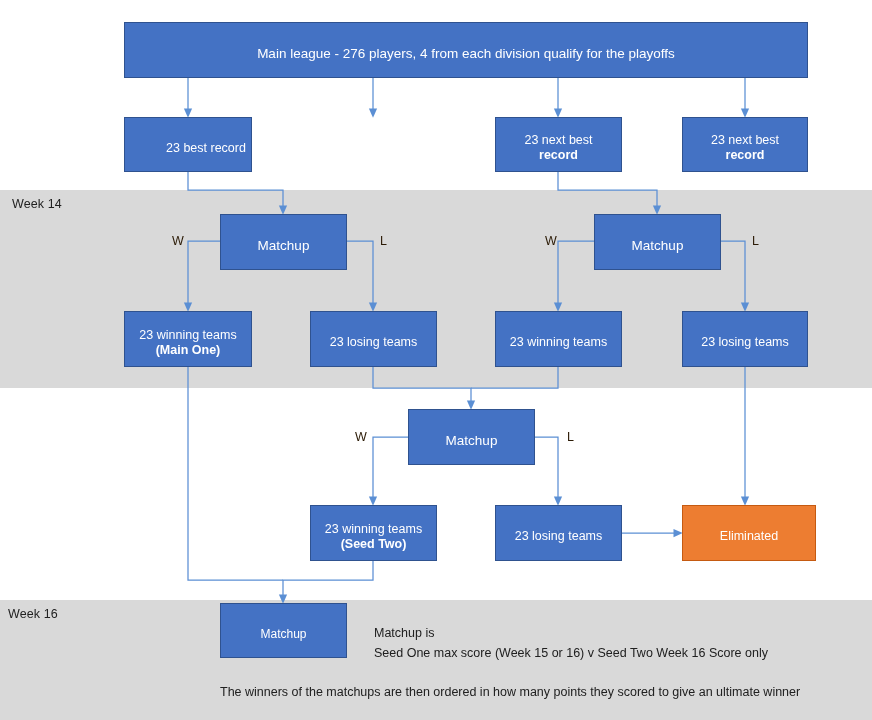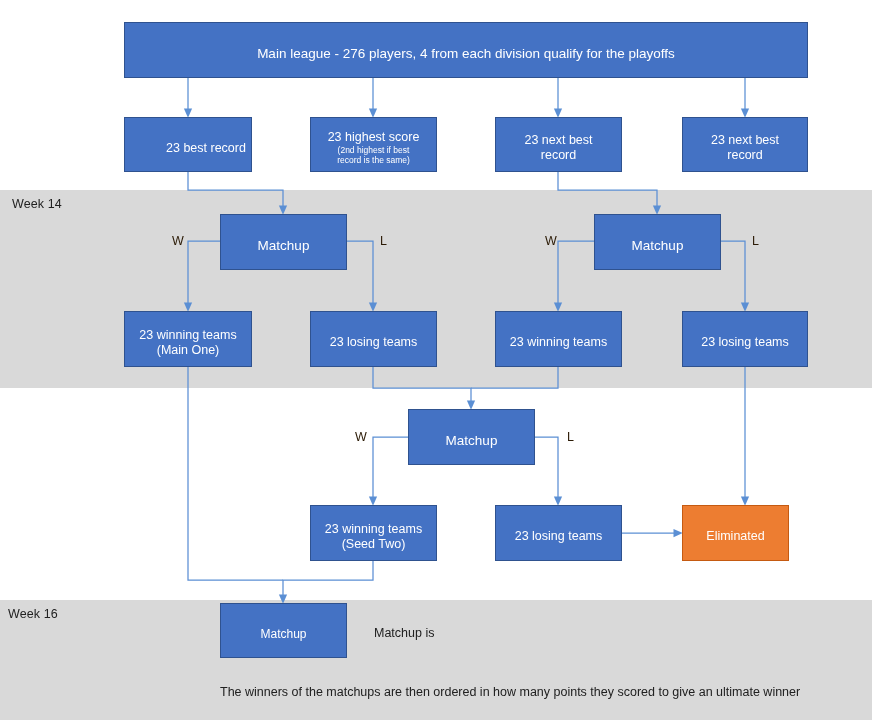--- a/index.html
+++ b/index.html
@@ -45,21 +45,21 @@
     display: flex;
     flex-direction: column;
     align-items: center;
     justify-content: center;
     text-align: center;
     line-height: 1.18;
     padding: 2px 4px;
   }
   .node.orange { background: #ED7D31; border-color: #C55A11; }
   .node .l1 { font-size: 12.5px; white-space: nowrap; margin-top: 7px; }
-  .node .l2 { font-size: 12.5px; white-space: nowrap; }
+  .node .l2 { font-size: 12.5px; white-space: nowrap; font-weight: bold; }
   .node .sub { font-size: 8.5px; line-height: 1.25; }
   .node.big .l1 { font-size: 13.5px; }
   .node.matchup .l1 { font-size: 13.5px; }
   .node.matchup-sm .l1 { font-size: 12px; }
 
   
   .wl {
     position: absolute;
     font-size: 12.5px;
     color: #2b1a05;
@@ -131,25 +131,20 @@
   <div class="band-label" style="left:8px; top:607px;">Week 16</div>
 
   <div class="node big" style="left:124px; top:22px; width:684px; height:56px;">
     <span class="l1">Main league - 276 players, 4 from each division qualify for the playoffs</span>
   </div>
 
   <div class="node" style="left:124px; top:117px; width:128px; height:55px;padding-left:40px;">
     <span class="l1">23  best record</span>
   </div>
 
-  <div class="node" style="left:310px; top:117px; width:127px; height:55px;">
-    <span class="l1">23 highest score</span>
-    <span class="sub">(2nd highest if best</span>
-    <span class="sub">record is the same)</span>
-  </div>
 
   <div class="node" style="left:495px; top:117px; width:127px; height:55px;">
     <span class="l1">23 next best</span>
     <span class="l2">record</span>
   </div>
 
   <div class="node" style="left:682px; top:117px; width:126px; height:55px;">
     <span class="l1">23 next best</span>
     <span class="l2">record</span>
   </div>
@@ -191,24 +186,25 @@
 
   <div class="node" style="left:310px; top:505px; width:127px; height:56px;">
     <span class="l1">23 winning teams</span>
     <span class="l2">(Seed Two)</span>
   </div>
 
   <div class="node" style="left:495px; top:505px; width:127px; height:56px;">
     <span class="l1">23 losing teams</span>
   </div>
 
-  <div class="node orange" style="left:682px; top:505px; width:107px; height:56px;">
+  <div class="node orange" style="left:682px; top:505px; width:134px; height:56px;">
     <span class="l1">Eliminated</span>
   </div>
 
   <div class="node matchup-sm" style="left:220px; top:603px; width:127px; height:55px;">
     <span class="l1">Matchup</span>
   </div>
 
   <div class="note" style="left:374px; top:624px;">Matchup is</div>
+  <div class="note" style="left:374px; top:644px;">Seed One max score (Week 15 or 16) v Seed Two Week 16 Score only</div>
   <div class="note" style="left:186px; top:683px;margin-left:34px;">The winners of the matchups are then ordered in how many points they scored to give an ultimate winner</div>
 
 </div>
 
 </body></html>

